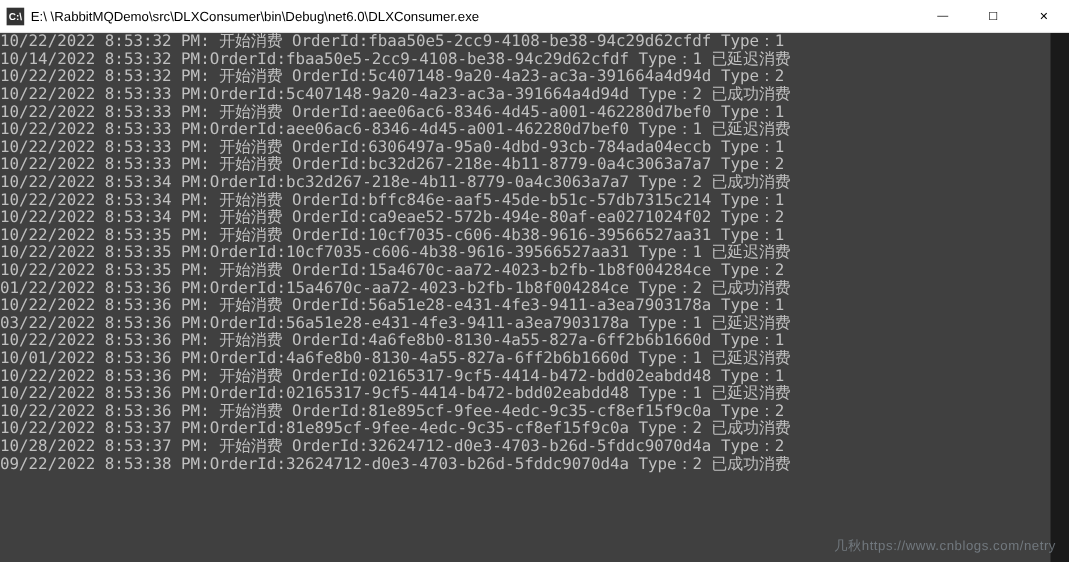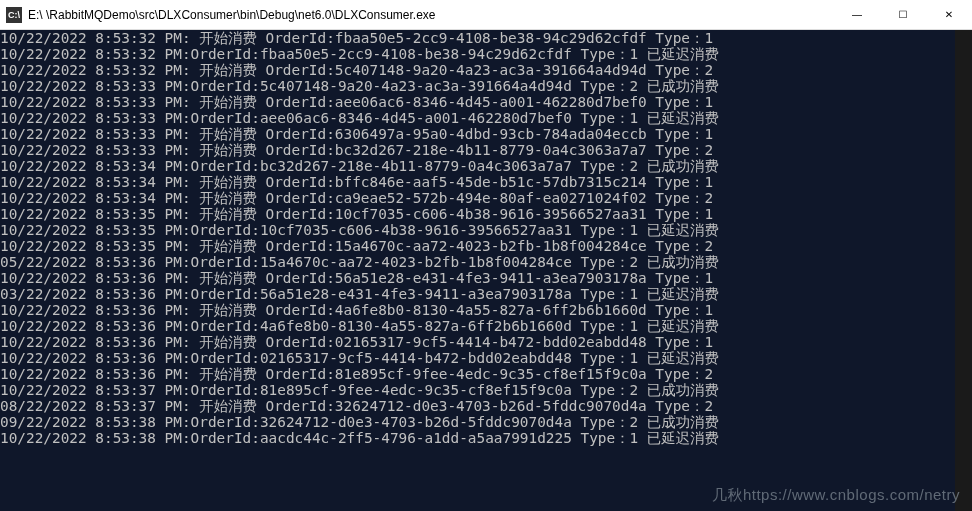--- a/index.html
+++ b/index.html
@@ -46,21 +46,21 @@
       width: 46px;
       height: 100%;
       display: flex;
       align-items: center;
       justify-content: center;
       font-size: 10px;
       font-family: "Segoe UI Symbol", sans-serif;
       cursor: pointer;
     }
     .console {
-      background: #0f172a;
+      background: #404040;
       height: calc(100% - 30px);
       overflow: hidden;
       padding: 0;
       position: relative;
     }
     .line {
       font-family: "NSimSun", "SimSun", "Consolas", monospace;
       font-size: 14.4px;
       line-height: 16px;
       color: #c0c0c0;
@@ -72,21 +72,21 @@
       right: 0;
       top: 30px;
       bottom: 0;
       width: 17px;
       background: #1a1a1a;
     }
     .watermark {
       position: absolute;
       right: 12px;
       bottom: 6px;
-      font-size: 15px;
+      font-size: 12px;
       color: rgba(140, 150, 160, 0.65);
       font-family: "Microsoft YaHei", sans-serif;
       pointer-events: none;
       letter-spacing: 0.5px;
     }
   </style>
 </head>
 <body>
 
 <div class="titlebar">
@@ -94,42 +94,41 @@
   <div class="title-text">E:\    \RabbitMQDemo\src\DLXConsumer\bin\Debug\net6.0\DLXConsumer.exe</div>
   <div class="window-controls">
     <div class="win-btn">—</div>
     <div class="win-btn">☐</div>
     <div class="win-btn close">✕</div>
   </div>
 </div>
 
 <div class="console" id="console">
     <div class="line">10/22/2022 8:53:32 PM: 开始消费 OrderId:fbaa50e5-2cc9-4108-be38-94c29d62cfdf Type：1</div>
-    <div class="line">10/22/2022 8:53:32 PM:OrderId:fbaa50e5-2cc9-4108-be38-94c29d62cfdf Type：1 已延迟消费</div>
+    <div class="line">10/14/2022 8:53:32 PM:OrderId:fbaa50e5-2cc9-4108-be38-94c29d62cfdf Type：1 已延迟消费</div>
     <div class="line">10/22/2022 8:53:32 PM: 开始消费 OrderId:5c407148-9a20-4a23-ac3a-391664a4d94d Type：2</div>
     <div class="line">10/22/2022 8:53:33 PM:OrderId:5c407148-9a20-4a23-ac3a-391664a4d94d Type：2 已成功消费</div>
     <div class="line">10/22/2022 8:53:33 PM: 开始消费 OrderId:aee06ac6-8346-4d45-a001-462280d7bef0 Type：1</div>
     <div class="line">10/22/2022 8:53:33 PM:OrderId:aee06ac6-8346-4d45-a001-462280d7bef0 Type：1 已延迟消费</div>
     <div class="line">10/22/2022 8:53:33 PM: 开始消费 OrderId:6306497a-95a0-4dbd-93cb-784ada04eccb Type：1</div>
     <div class="line">10/22/2022 8:53:33 PM: 开始消费 OrderId:bc32d267-218e-4b11-8779-0a4c3063a7a7 Type：2</div>
     <div class="line">10/22/2022 8:53:34 PM:OrderId:bc32d267-218e-4b11-8779-0a4c3063a7a7 Type：2 已成功消费</div>
     <div class="line">10/22/2022 8:53:34 PM: 开始消费 OrderId:bffc846e-aaf5-45de-b51c-57db7315c214 Type：1</div>
     <div class="line">10/22/2022 8:53:34 PM: 开始消费 OrderId:ca9eae52-572b-494e-80af-ea0271024f02 Type：2</div>
     <div class="line">10/22/2022 8:53:35 PM: 开始消费 OrderId:10cf7035-c606-4b38-9616-39566527aa31 Type：1</div>
     <div class="line">10/22/2022 8:53:35 PM:OrderId:10cf7035-c606-4b38-9616-39566527aa31 Type：1 已延迟消费</div>
     <div class="line">10/22/2022 8:53:35 PM: 开始消费 OrderId:15a4670c-aa72-4023-b2fb-1b8f004284ce Type：2</div>
-    <div class="line">05/22/2022 8:53:36 PM:OrderId:15a4670c-aa72-4023-b2fb-1b8f004284ce Type：2 已成功消费</div>
+    <div class="line">01/22/2022 8:53:36 PM:OrderId:15a4670c-aa72-4023-b2fb-1b8f004284ce Type：2 已成功消费</div>
     <div class="line">10/22/2022 8:53:36 PM: 开始消费 OrderId:56a51e28-e431-4fe3-9411-a3ea7903178a Type：1</div>
     <div class="line">03/22/2022 8:53:36 PM:OrderId:56a51e28-e431-4fe3-9411-a3ea7903178a Type：1 已延迟消费</div>
     <div class="line">10/22/2022 8:53:36 PM: 开始消费 OrderId:4a6fe8b0-8130-4a55-827a-6ff2b6b1660d Type：1</div>
-    <div class="line">10/22/2022 8:53:36 PM:OrderId:4a6fe8b0-8130-4a55-827a-6ff2b6b1660d Type：1 已延迟消费</div>
+    <div class="line">10/01/2022 8:53:36 PM:OrderId:4a6fe8b0-8130-4a55-827a-6ff2b6b1660d Type：1 已延迟消费</div>
     <div class="line">10/22/2022 8:53:36 PM: 开始消费 OrderId:02165317-9cf5-4414-b472-bdd02eabdd48 Type：1</div>
     <div class="line">10/22/2022 8:53:36 PM:OrderId:02165317-9cf5-4414-b472-bdd02eabdd48 Type：1 已延迟消费</div>
     <div class="line">10/22/2022 8:53:36 PM: 开始消费 OrderId:81e895cf-9fee-4edc-9c35-cf8ef15f9c0a Type：2</div>
     <div class="line">10/22/2022 8:53:37 PM:OrderId:81e895cf-9fee-4edc-9c35-cf8ef15f9c0a Type：2 已成功消费</div>
-    <div class="line">08/22/2022 8:53:37 PM: 开始消费 OrderId:32624712-d0e3-4703-b26d-5fddc9070d4a Type：2</div>
+    <div class="line">10/28/2022 8:53:37 PM: 开始消费 OrderId:32624712-d0e3-4703-b26d-5fddc9070d4a Type：2</div>
     <div class="line">09/22/2022 8:53:38 PM:OrderId:32624712-d0e3-4703-b26d-5fddc9070d4a Type：2 已成功消费</div>
-    <div class="line">10/22/2022 8:53:38 PM:OrderId:aacdc44c-2ff5-4796-a1dd-a5aa7991d225 Type：1 已延迟消费</div>
   </div>
 
 <div class="scrollbar-v"></div>
 
 <div class="watermark">几秋https://www.cnblogs.com/netry</div>
 
 </body></html>

